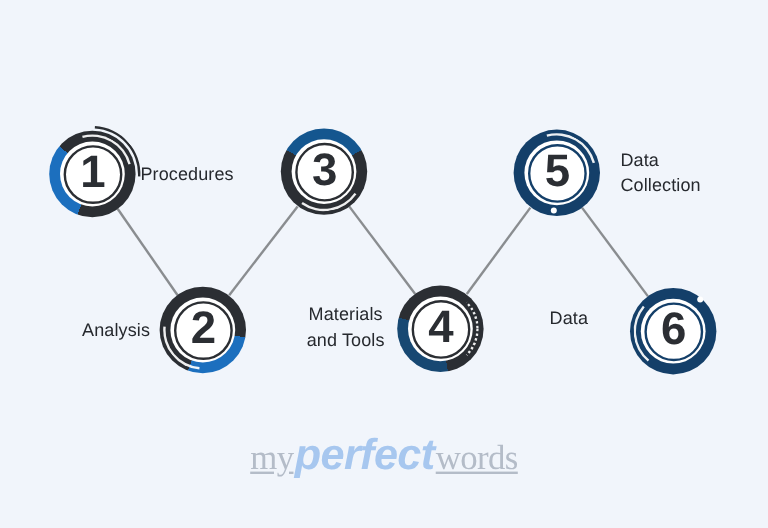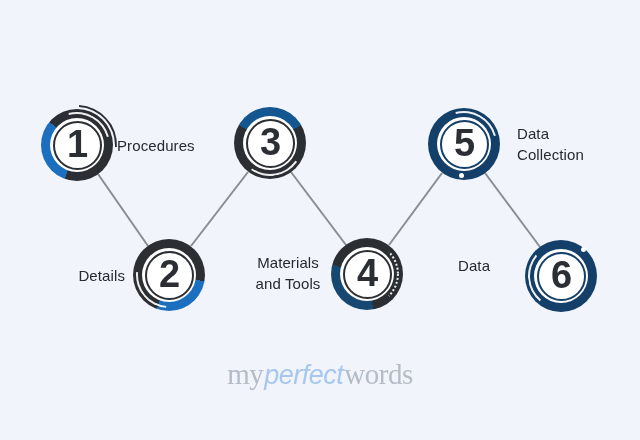--- a/index.html
+++ b/index.html
@@ -69,25 +69,25 @@
   .l5{left:517px;top:123px;}
   .l6{left:458px;top:255px;}
 
   
   .logo{
     position:absolute;left:0;right:0;top:358px;text-align:center;
     user-select:none;
   }
   .logo .g{
     font-family:"Liberation Serif",serif;font-size:29px;
-    color:var(--lgray,#b4bcc8);letter-spacing:-.5px;
+    color:var(--lgray,#b4bcc8);letter-spacing:-.5px;text-decoration:underline;
   }
   .logo .b{
-    font-family:"Liberation Sans",sans-serif;font-size:27px;
-    font-weight:normal;font-style:italic;
+    font-family:"Liberation Sans",sans-serif;font-size:36px;
+    font-weight:bold;font-style:italic;
     color:var(--lblue,#a7c7ef);letter-spacing:-.5px;
     padding:0 1px;
   }
 </style>
 </head>
 <body>
 
 <div class="canvas" style="--bg: #f1f5fb; --line: #8a8d90; --ink: #2b2e33; --label: #26292e;">
 
   <svg class="connectors" width="640" height="440">
@@ -115,21 +115,21 @@
   <div class="node n2" style="--accent: #1c6fbe;">
     <div class="ring">
       <span class="hl"></span>
       <div class="inner"></div>
       <div class="core">
         <span class="num">2</span>
       </div>
     </div>
   </div>
   <div class="lbl l2">
-    <span>Details</span>
+    <span>Analysis</span>
   </div>
 
   <div class="node n3" style="--accent: #14568f;">
     <div class="ring">
       <span class="hl"></span>
       <div class="inner"></div>
       <div class="core">
         <span class="num">3</span>
       </div>
     </div>

